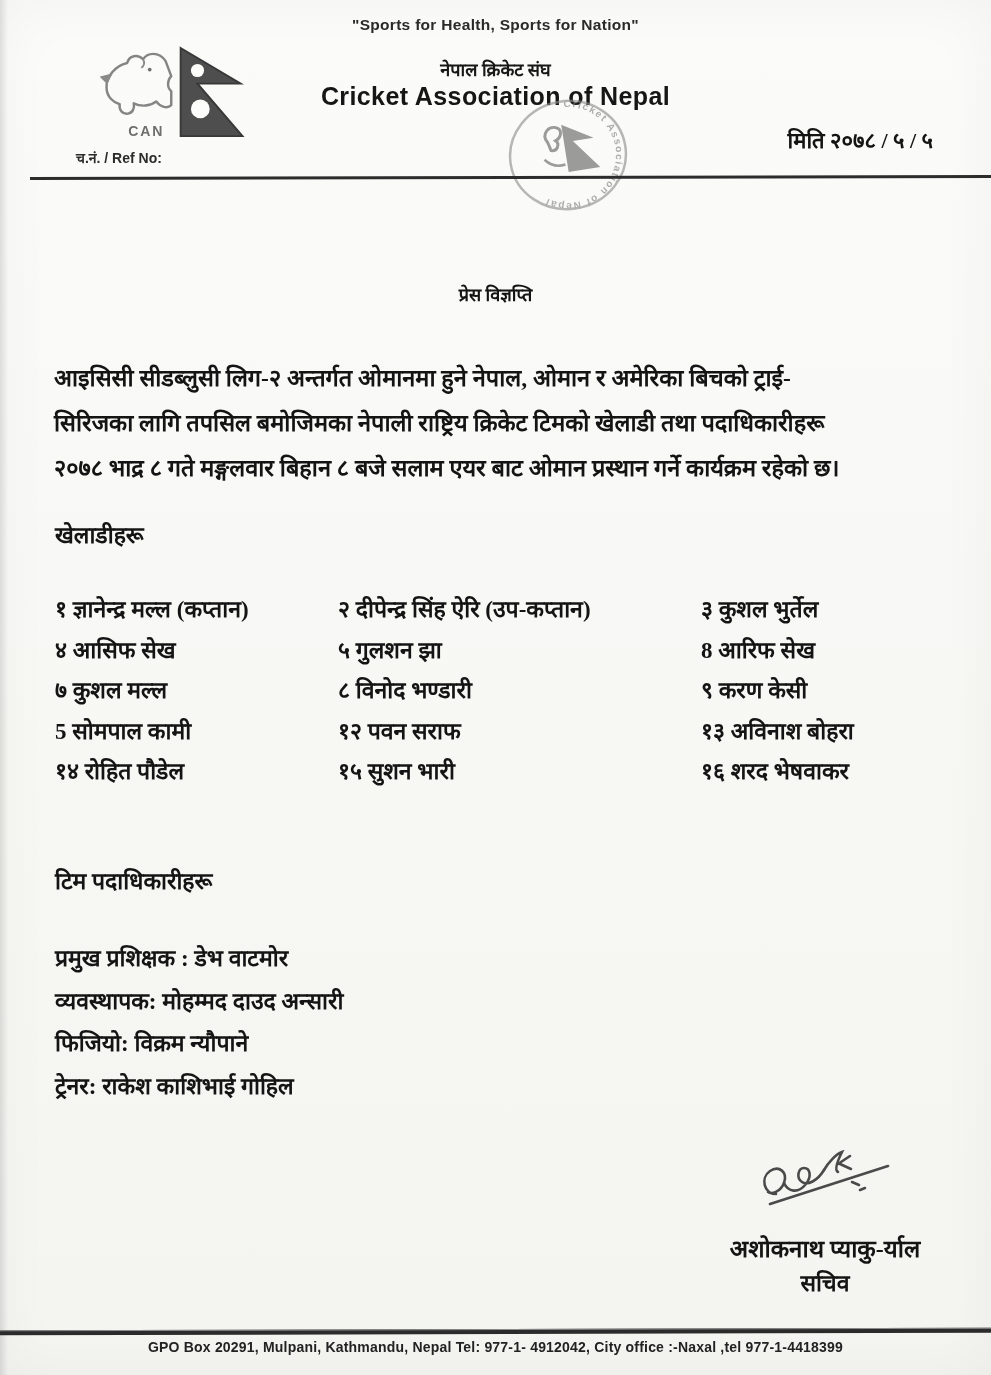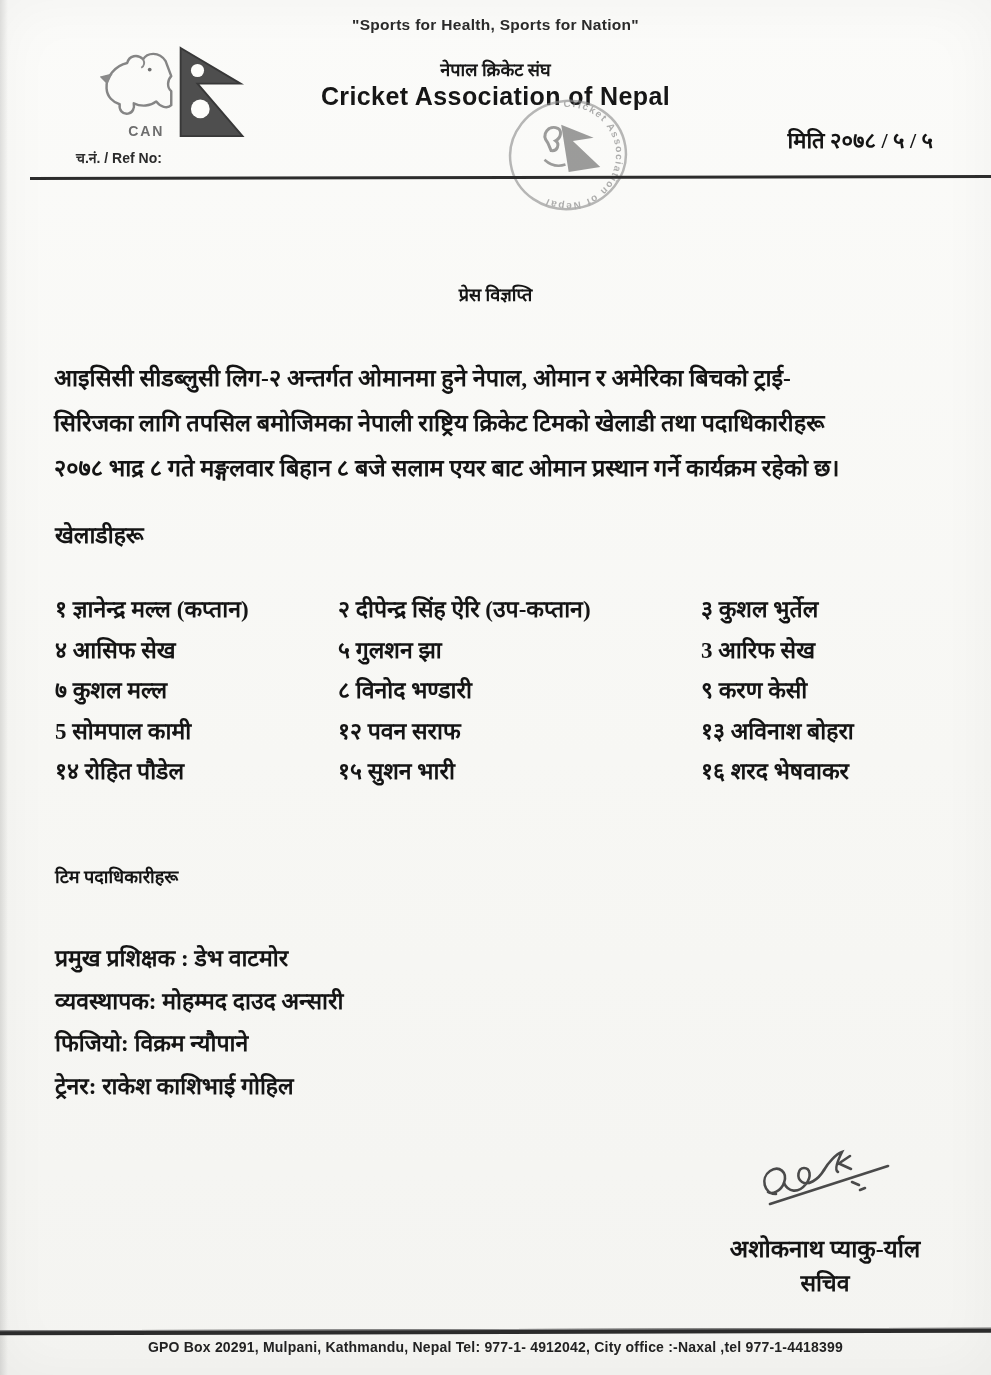--- a/index.html
+++ b/index.html
@@ -35,21 +35,21 @@
 
   .doc-title{top:282px;left:0;width:100%;font-size:18px;color:#141414;}
   .body-par{top:356px;left:54px;right:40px;font-size:23.5px;line-height:45px;color:#141414;}
 
   .players-heading{top:518px;left:55px;font-size:23px;color:#141414;}
   .players-grid{
     top:590px;left:55px;right:40px;
     display:grid;grid-template-columns:283px 363px 1fr;
     font-size:23px;line-height:40.5px;color:#141414;
   }
-  .officials-heading{top:864px;left:55px;font-size:18px;color:#141414;}
+  .officials-heading{top:864px;left:55px;font-size:23px;color:#141414;}
   .officials-list{top:938px;left:55px;font-size:23px;line-height:42.5px;color:#141414;}
 
   .sig-svg{top:1138px;left:748px;width:155px;height:80px;}
   .sig-block{top:1232px;left:655px;width:340px;text-align:center;}
   .sig-name{font-size:24px;line-height:34px;color:#141414;}
   .sig-role{font-size:23px;line-height:36px;color:#141414;}
 
   .rule-bottom{top:1329px;left:0;right:0;height:4px;background:#2b2b2b;border-top:1px solid #8c8c8c;transform:rotate(-0.15deg);}
   .footer-text{top:1339px;left:0;width:100%;font-size:14px;color:#222;letter-spacing:.2px;}
 
@@ -109,21 +109,21 @@
   </div>
 
   <div class="abs players-heading bold">खेलाडीहरू</div>
 
   <div class="abs players-grid bold">
     <div>१ ज्ञानेन्द्र मल्ल  (कप्तान)</div>
     <div>२ दीपेन्द्र सिंह ऐरि (उप-कप्तान)</div>
     <div>३ कुशल भुर्तेल</div>
     <div>४ आसिफ सेख</div>
     <div>५ गुलशन झा</div>
-    <div>3 आरिफ सेख</div>
+    <div>8 आरिफ सेख</div>
     <div>७ कुशल मल्ल</div>
     <div>८ विनोद भण्डारी</div>
     <div>९ करण केसी</div>
     <div>5 सोमपाल कामी</div>
     <div>१२ पवन सराफ</div>
     <div>१३ अविनाश बोहरा</div>
     <div>१४ रोहित पौडेल</div>
     <div>१५ सुशन भारी</div>
     <div>१६ शरद भेषवाकर</div>
     <div></div>

